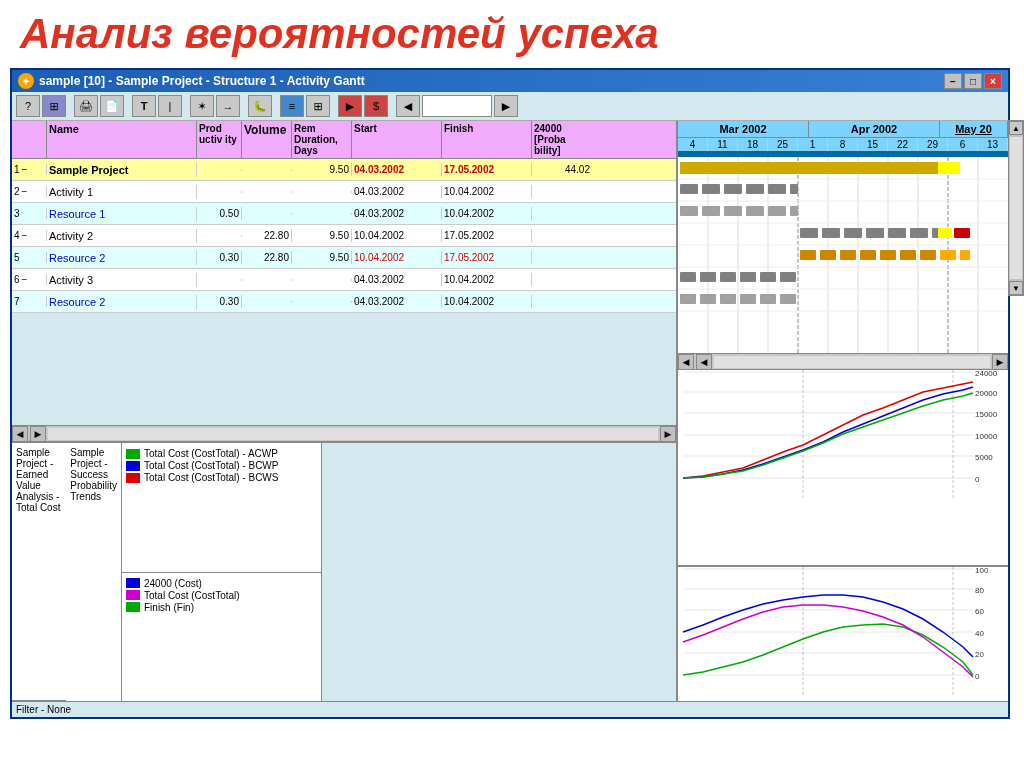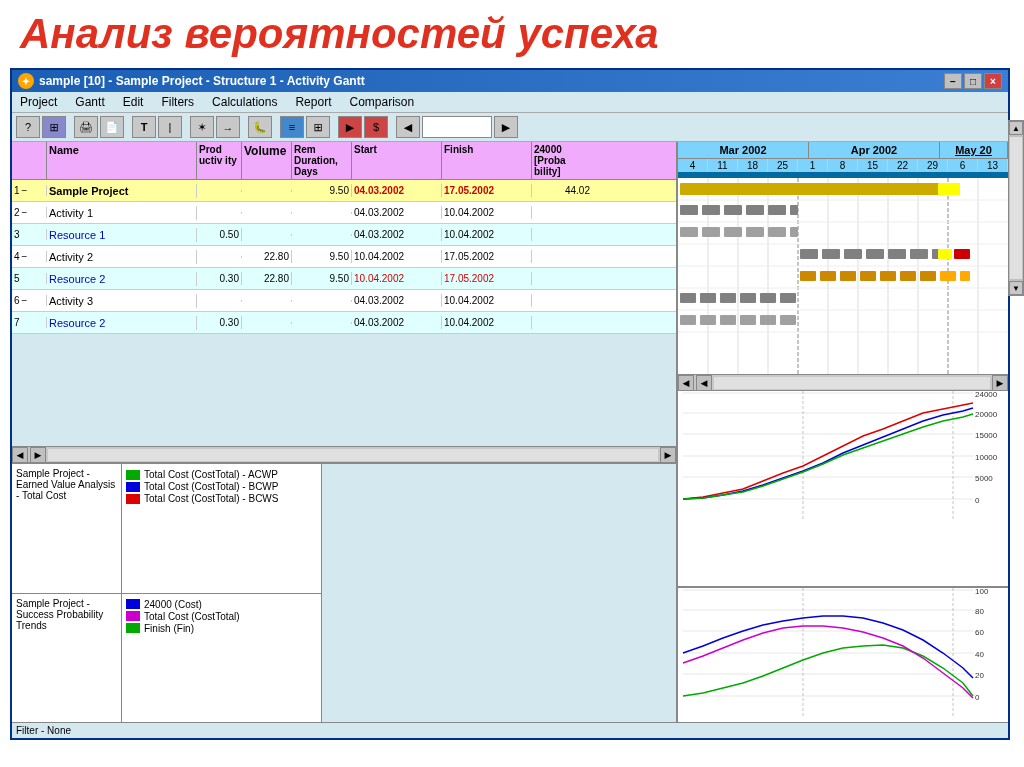--- a/index.html
+++ b/index.html
@@ -164,21 +164,21 @@
     .bottom-panels {
       display: flex;
       height: 260px;
       border-top: 2px solid #888;
     }
 
     .bottom-left {
       width: 110px;
       border-right: 1px solid #888;
       display: flex;
-      flex-direction: column;
+      flex-direction: row;
     }
 
     .bottom-left-item {
       flex: 1;
       border-bottom: 1px solid #888;
       padding: 4px;
       font-size: 10px;
       background: #fff;
     }
 
@@ -307,29 +307,20 @@
       <span class="title-icon">✦</span>
       <span>sample [10] - Sample Project - Structure 1 - Activity Gantt</span>
     </div>
     <div class="title-bar-buttons">
       <div class="title-btn">−</div>
       <div class="title-btn">□</div>
       <div class="title-btn close">×</div>
     </div>
   </div>
 
-  <div class="menu-bar">
-    <span class="menu-item">Project</span>
-    <span class="menu-item">Gantt</span>
-    <span class="menu-item">Edit</span>
-    <span class="menu-item">Filters</span>
-    <span class="menu-item">Calculations</span>
-    <span class="menu-item">Report</span>
-    <span class="menu-item">Comparison</span>
-  </div>
 
   <div class="toolbar">
     <div class="tool-btn">?</div>
     <div class="tool-btn" style="background:#88c;">⊞</div>
     <div class="tool-separator"></div>
     <div class="tool-btn">🖨</div>
     <div class="tool-btn">📄</div>
     <div class="tool-separator"></div>
     <div class="tool-btn" style="font-weight:bold;">T</div>
     <div class="tool-btn">|</div>

